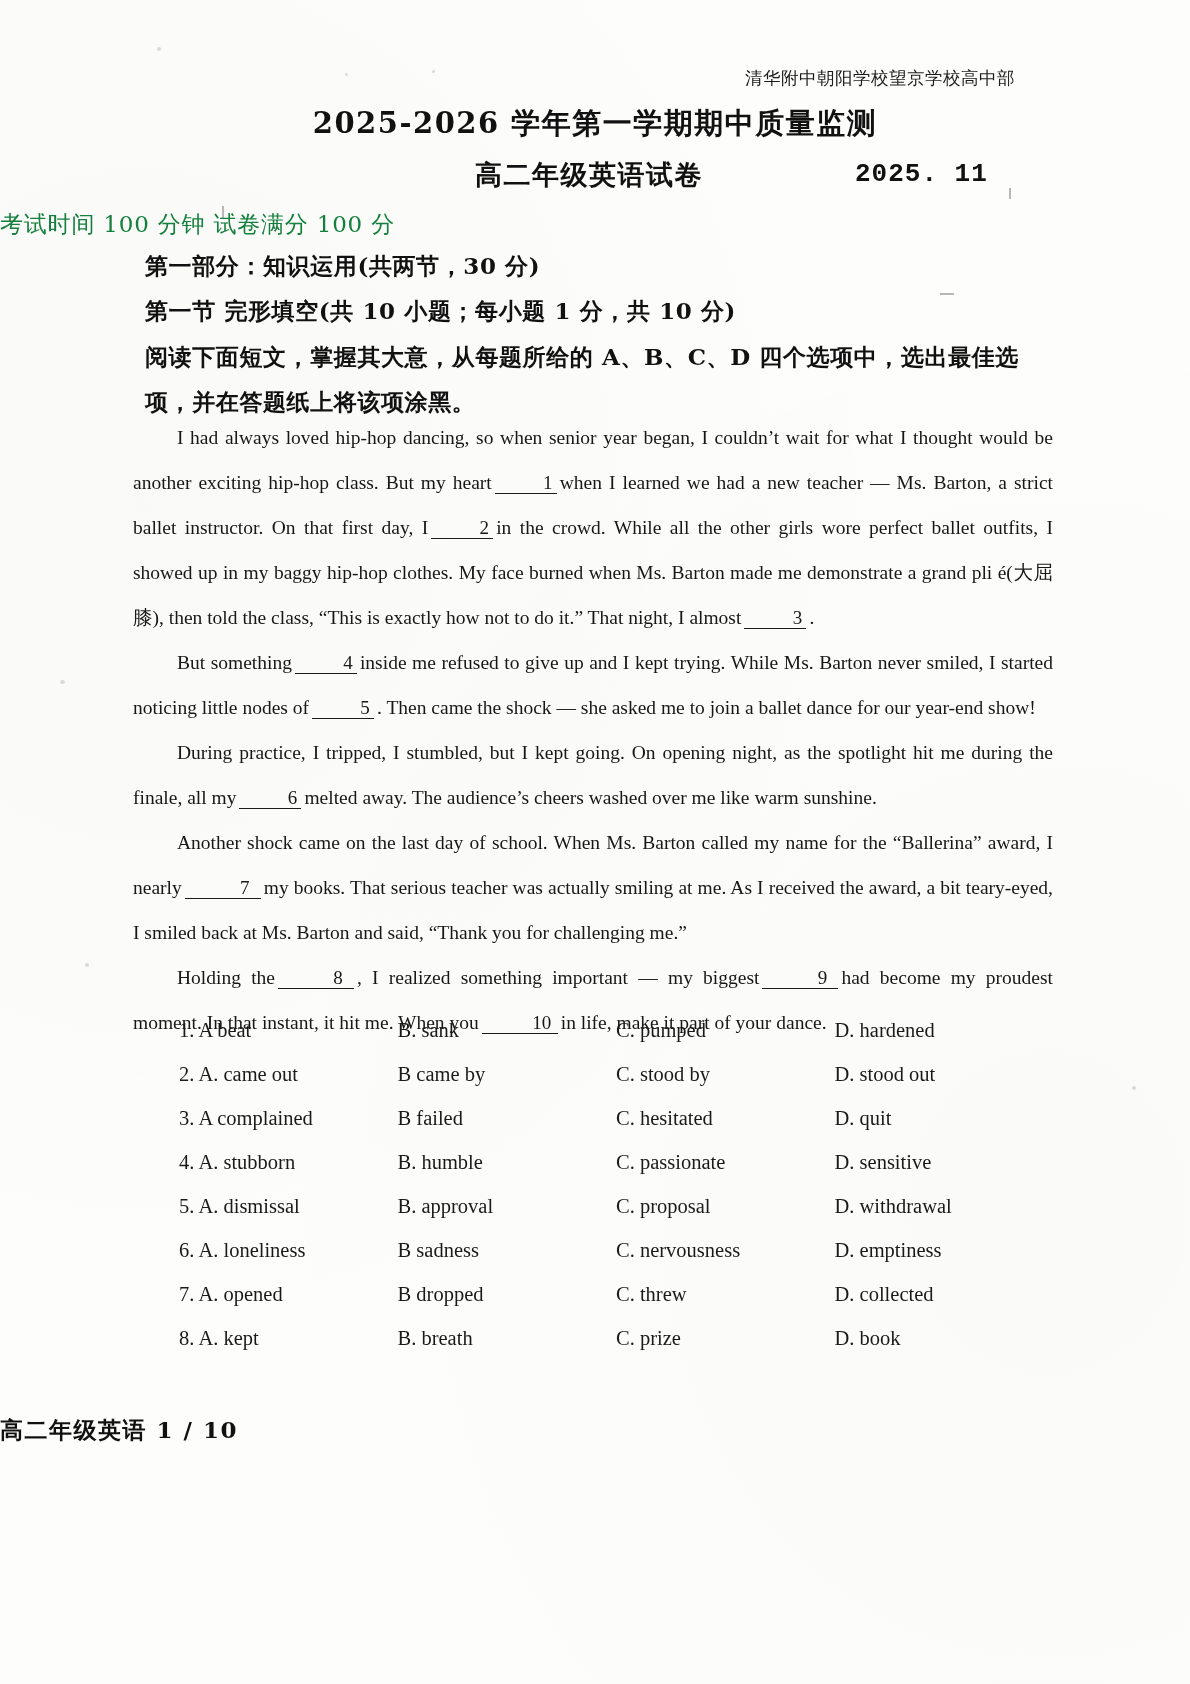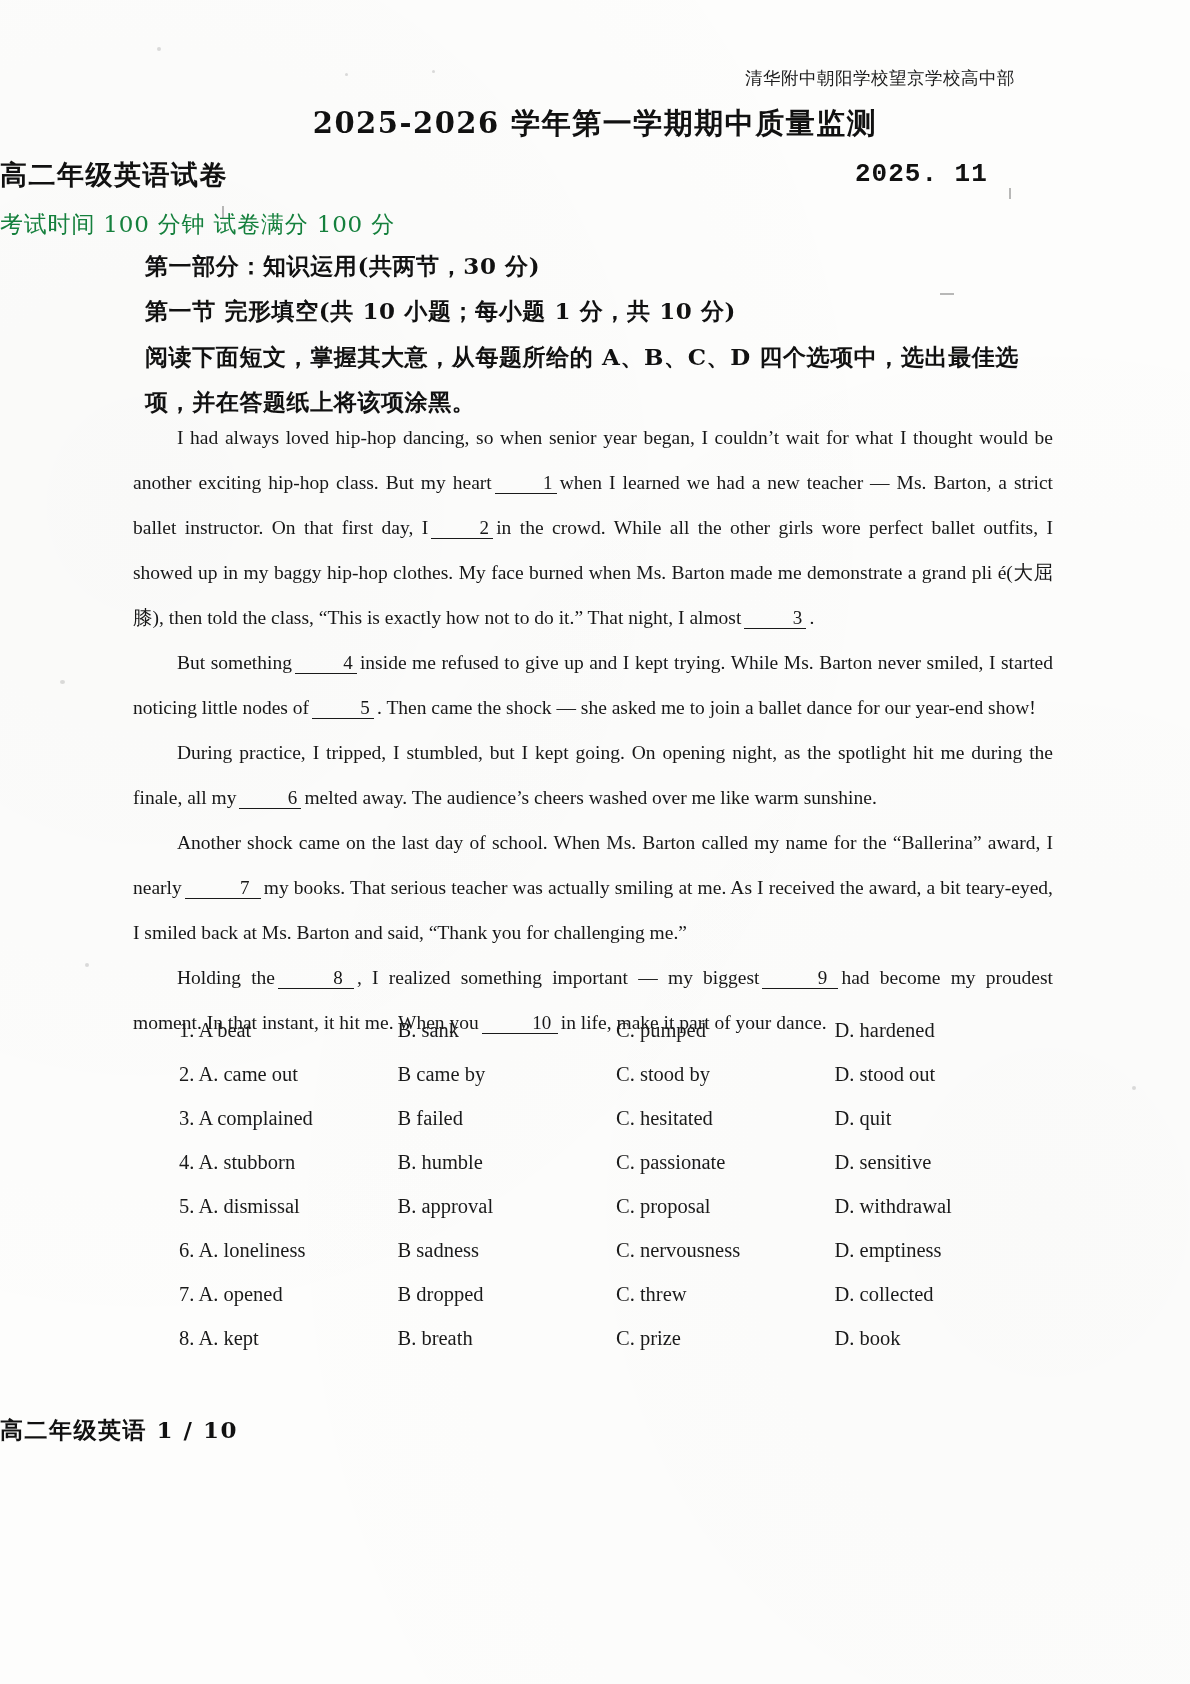--- a/index.html
+++ b/index.html
@@ -63,21 +63,21 @@
     position: absolute;
     left: 0;
     right: 0;
     top: 157px;
     height: 40px;
   }
   .title-sub {
     position: absolute;
     left: 0;
     right: 12px;
-    text-align: left;
+    text-align: center;
     font-family: "DejaVu Serif", serif;
     font-weight: bold;
     font-size: 27px;
     letter-spacing: 1.5px;
     color: #111;
   }
   .title-date {
     position: absolute;
     left: 855px;
     top: 2px;

